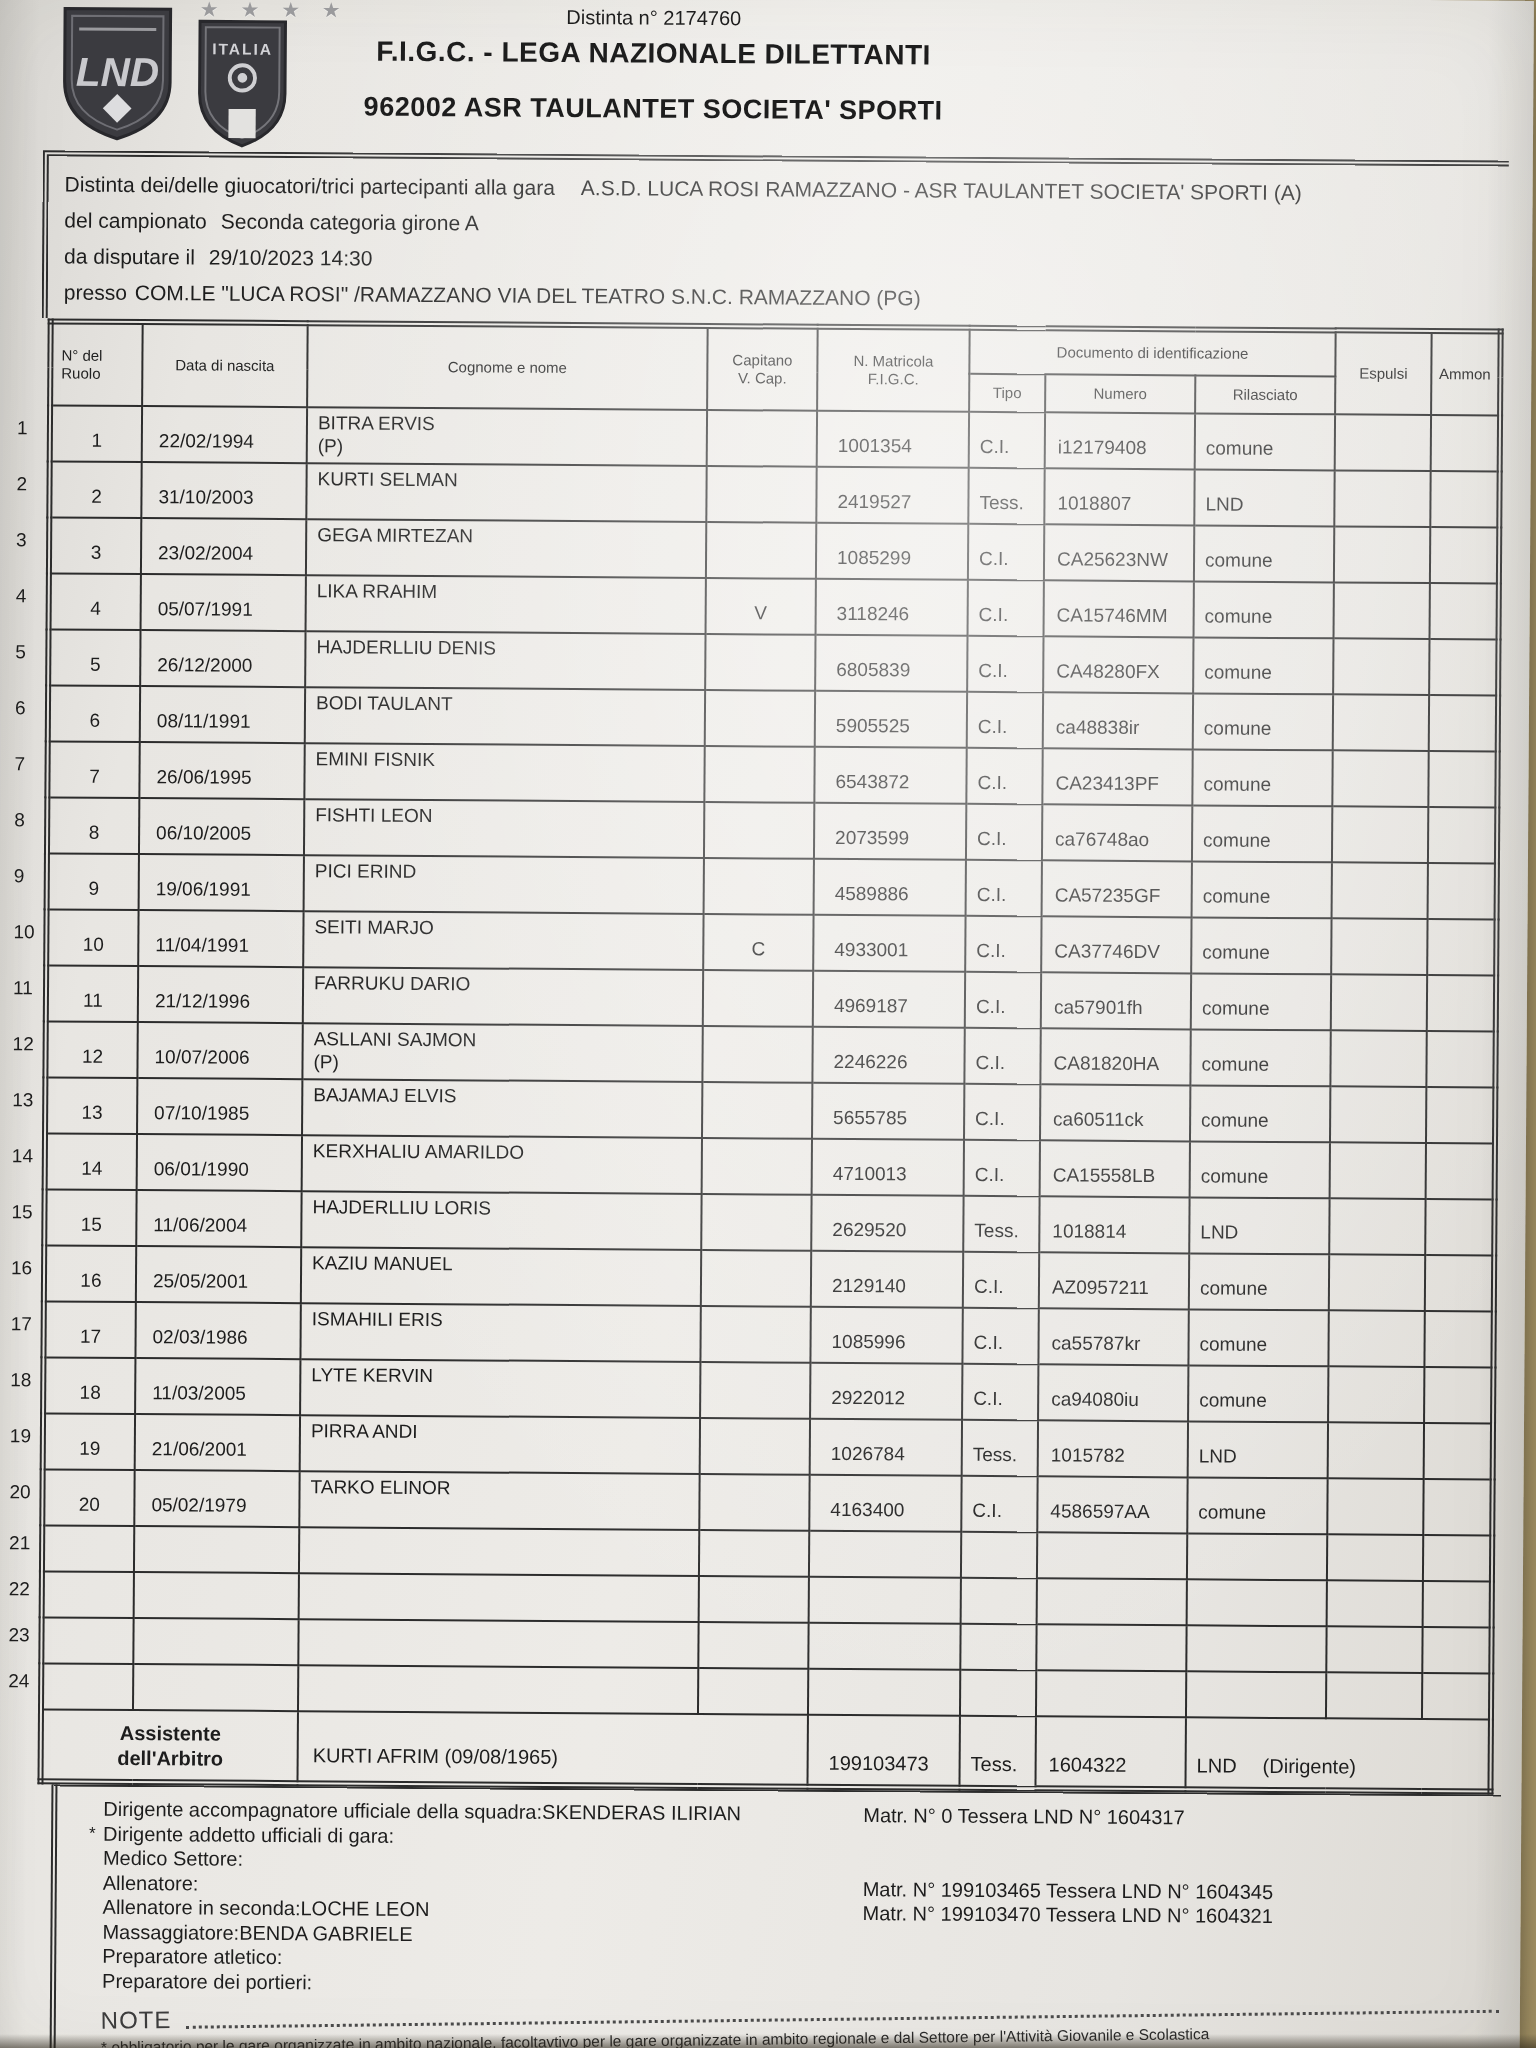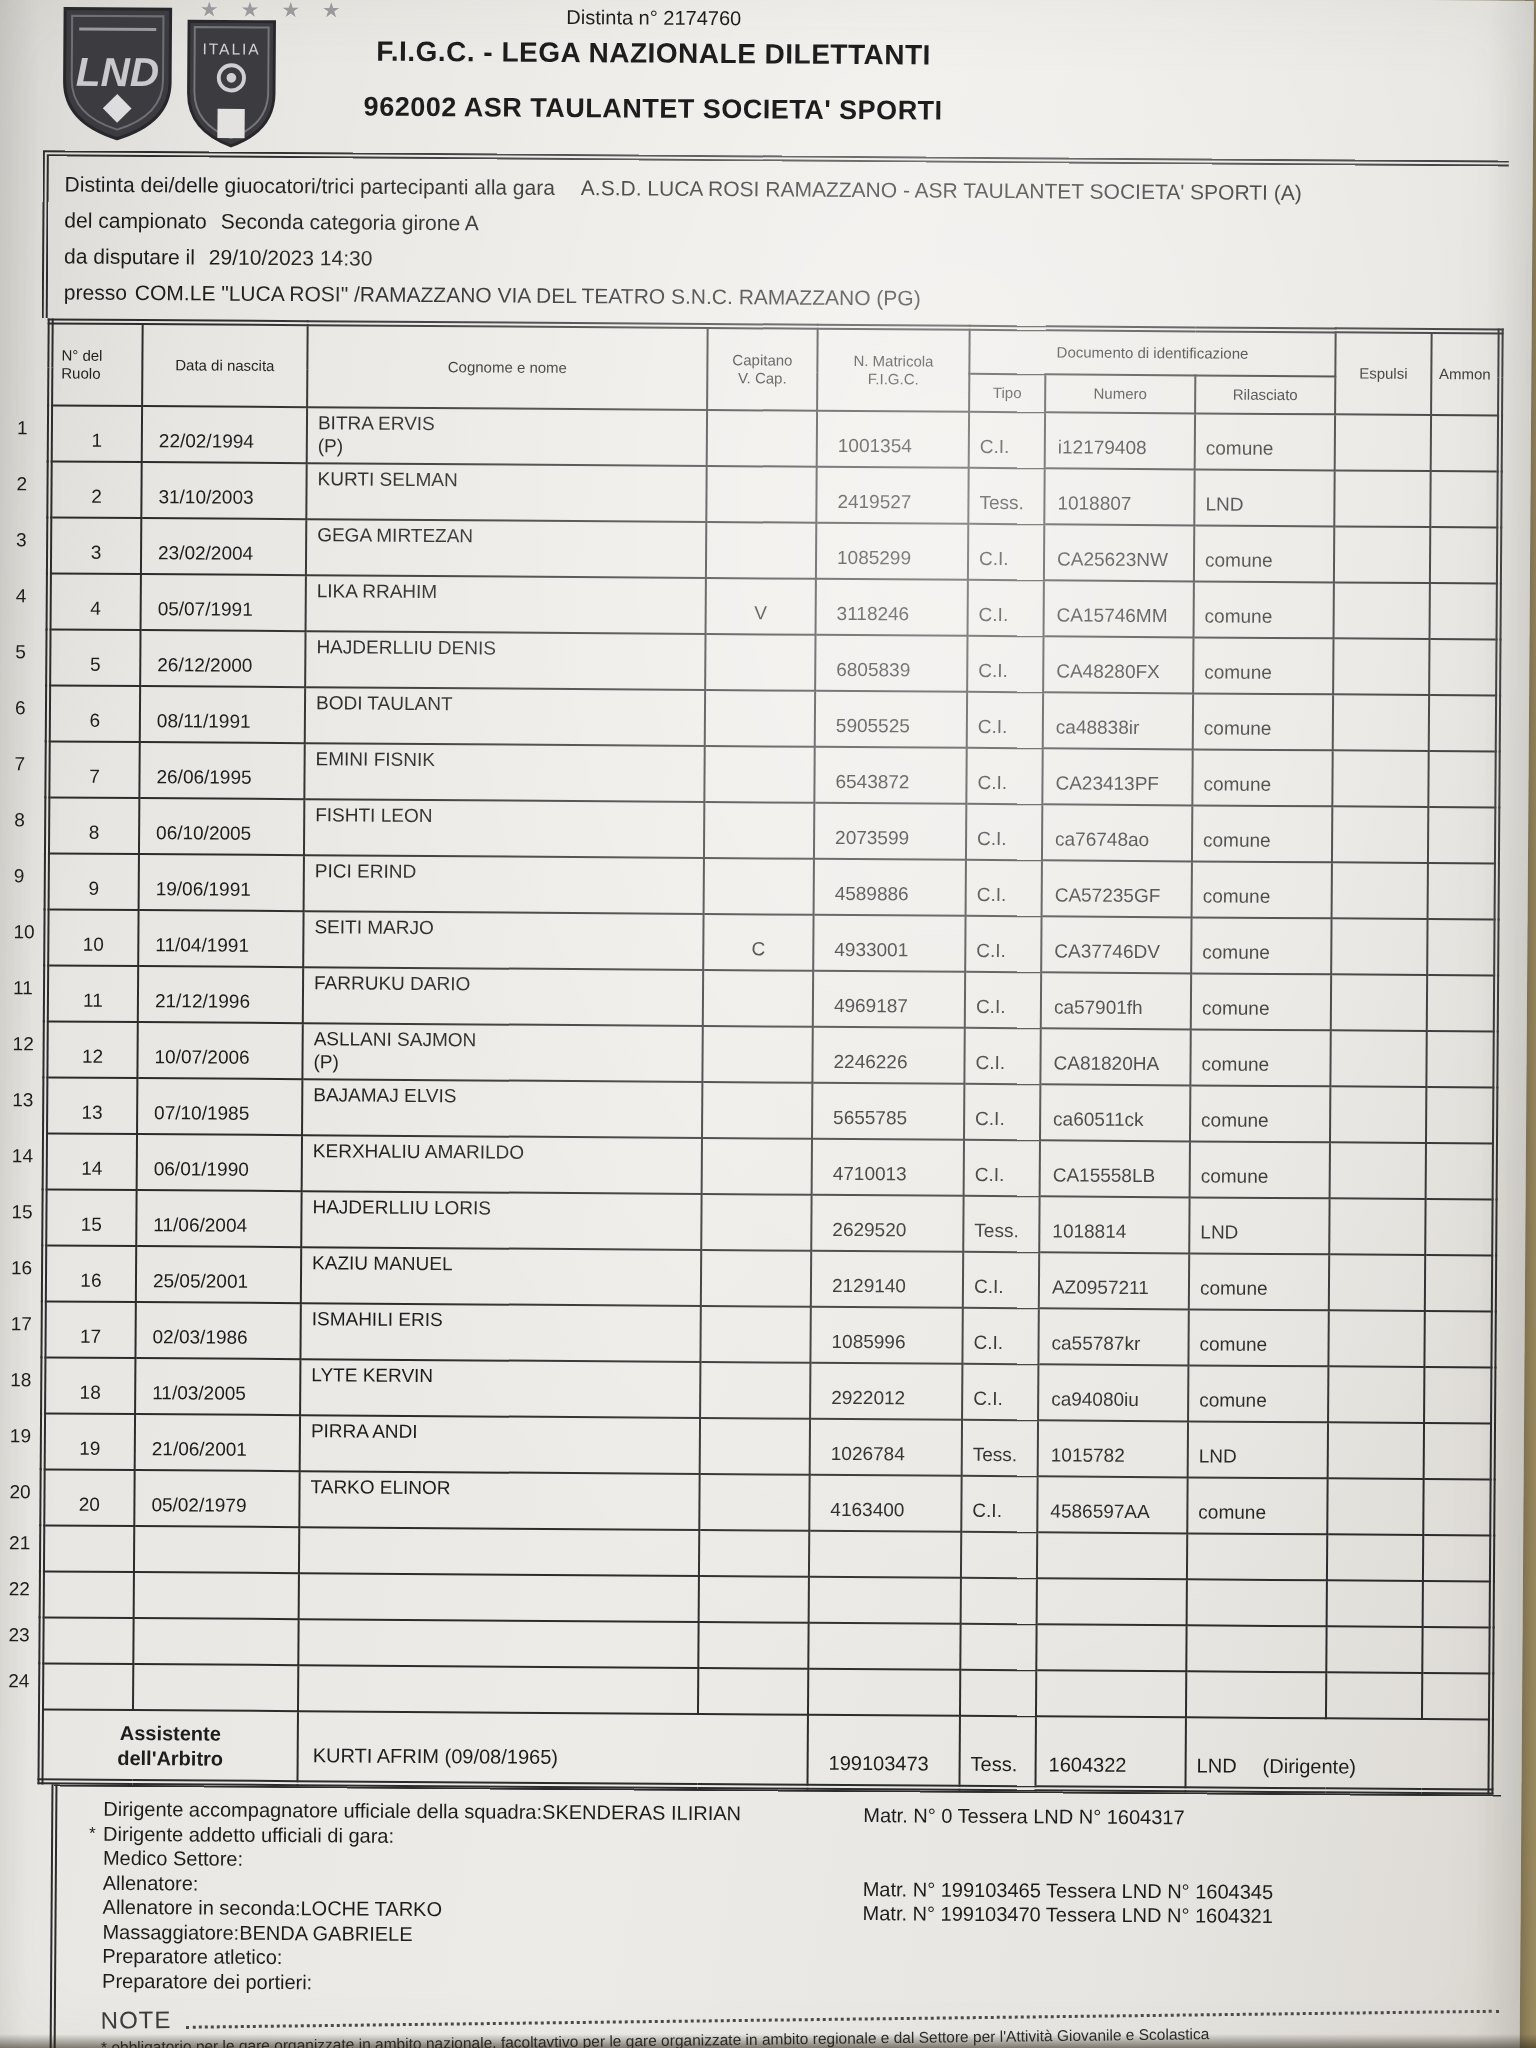--- a/index.html
+++ b/index.html
@@ -17,21 +17,21 @@
     box-shadow:0 0 22px rgba(0,0,0,.4), inset 0 0 90px rgba(60,50,30,.07);
     padding-top:10px;box-sizing:border-box;
   }
   .paper::before{content:"";position:absolute;inset:0;pointer-events:none;
     background:radial-gradient(ellipse at 62% 25%,rgba(255,255,255,.45),rgba(255,255,255,0) 55%),
                linear-gradient(90deg,rgba(0,0,0,.08),rgba(0,0,0,0) 3%,rgba(0,0,0,0) 97%,rgba(0,0,0,.07));}
 
   
   .hdr{position:relative;height:150px;}
   .logo-lnd{position:absolute;left:62px;top:2px;}
-  .logo-ita{position:absolute;left:188px;top:14px;}
+  .logo-ita{position:absolute;left:199px;top:14px;font-weight:bold;}
   .stars{position:absolute;left:206px;top:-4px;color:#9a9a9c;font-size:21px;letter-spacing:8px;
     text-shadow:0 1px 0 rgba(255,255,255,.4);}
   .hdr-text{position:absolute;left:330px;top:0;width:660px;text-align:center;}
   .distinta-no{font-size:20px;margin-top:2px;}
   .org-title{font-size:28px;font-weight:bold;margin-top:8px;letter-spacing:.5px;}
   .team-title{font-size:27px;font-weight:bold;margin-top:24px;letter-spacing:.5px;}
 
   
   .intro{margin-left:50px;width:1466px;box-sizing:border-box;
     border-top:6px double #2c2c2c;border-left:6px double #2c2c2c;
@@ -555,21 +555,21 @@
     <span class="staff-star"></span><span class="staff-label">Medico Settore:</span><span class="staff-value"></span>
     <span class="staff-right"></span>
   </div>
 
   <div class="staff-row">
     <span class="staff-star"></span><span class="staff-label">Allenatore:</span><span class="staff-value"></span>
     <span class="staff-right">Matr. N° 199103465 Tessera LND N° 1604345</span>
   </div>
 
   <div class="staff-row">
-    <span class="staff-star"></span><span class="staff-label">Allenatore in seconda:</span><span class="staff-value">LOCHE TARKO</span>
+    <span class="staff-star"></span><span class="staff-label">Allenatore in seconda:</span><span class="staff-value">LOCHE LEON</span>
     <span class="staff-right">Matr. N° 199103470 Tessera LND N° 1604321</span>
   </div>
 
   <div class="staff-row">
     <span class="staff-star"></span><span class="staff-label">Massaggiatore:</span><span class="staff-value">BENDA GABRIELE</span>
     <span class="staff-right"></span>
   </div>
 
   <div class="staff-row">
     <span class="staff-star"></span><span class="staff-label">Preparatore atletico:</span><span class="staff-value"></span>

